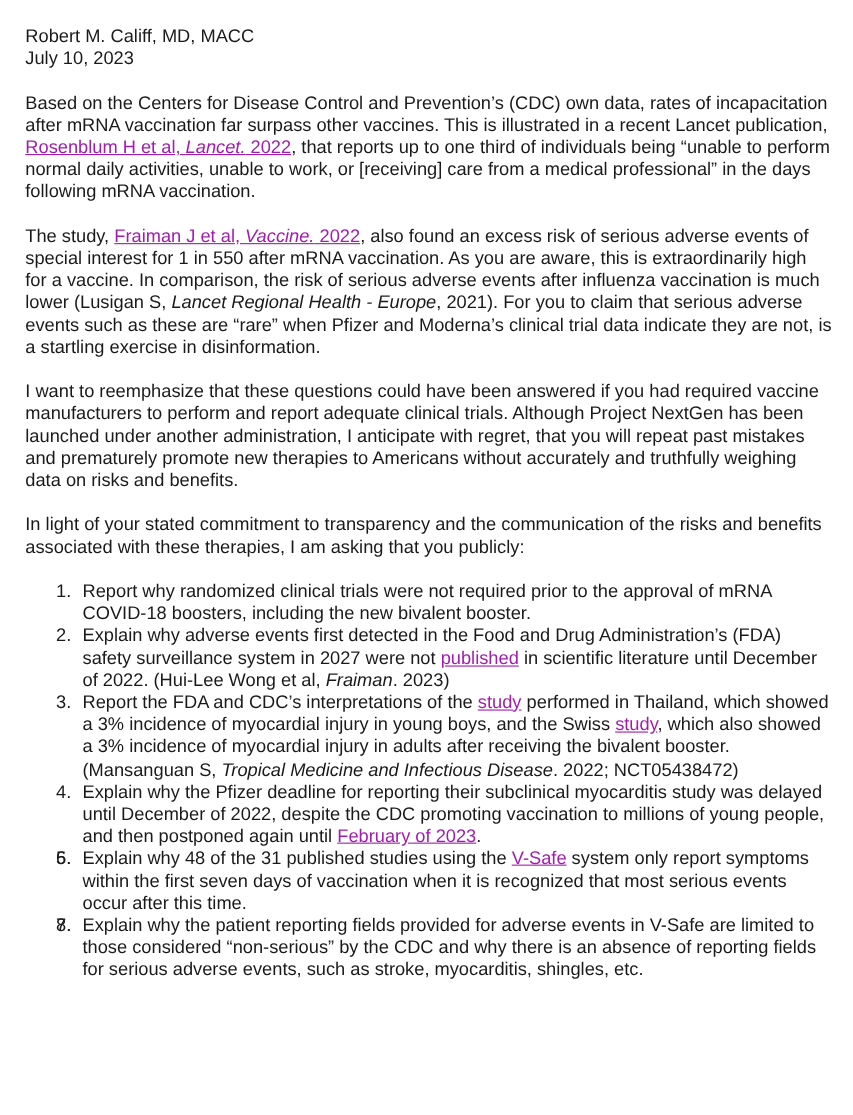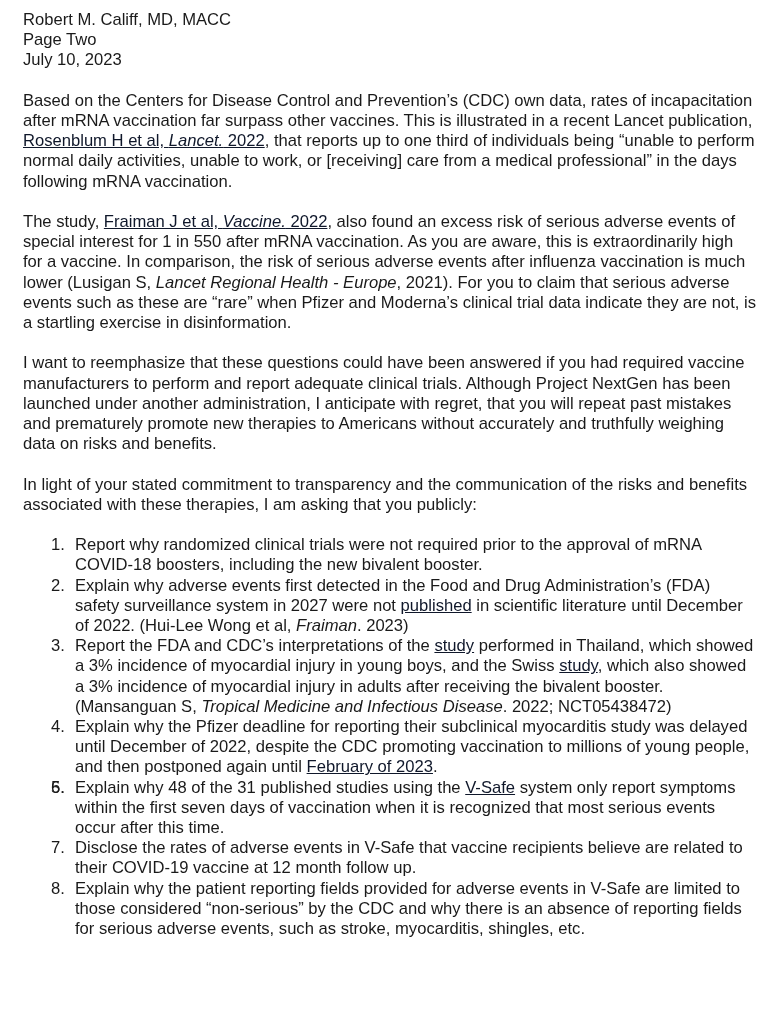--- a/index.html
+++ b/index.html
@@ -1,51 +1,50 @@
 <!DOCTYPE html>
 <html><head>
 <meta charset="utf-8">
 <style>
   html, body { margin: 0; padding: 0; background: #ffffff; }
   body {
     width: 775px; height: 1014px; overflow: hidden;
     font-family: "Liberation Sans", sans-serif;
     font-size: 16.6px; line-height: 20.2px; color: #1a1a1a;
   }
-  .page { padding: 10px 18px 0 23px; }
+  .page { padding: 23px 18px 0 23px; }
   .header-line { display: block; }
   p { margin: 0 0 20.2px 0; }
   .header { margin-bottom: 20.2px; }
-  a { color: #0f172a; }
+  a { color: #a21caf; }
   i { font-style: italic; }
   ol { margin: 0; padding: 0; list-style: none; }
   ol li { position: relative; padding-left: 52px; }
   ol li .num { position: absolute; left: 28px; top: 0; }
 </style>
 </head>
 <body>
 
 <div class="page">
   <div class="header">
     <span class="header-line">Robert M. Califf, MD, MACC</span>
-    <span class="header-line">Page Two</span>
     <span class="header-line">July 10, 2023</span>
   </div>
 
   <p><span>Based on the Centers for Disease Control and Prevention’s (CDC) own data, rates of incapacitation after mRNA vaccination far surpass other vaccines. This is illustrated in a recent Lancet publication, </span><a href="#"><span>Rosenblum H et al, </span><i>Lancet.</i><span> 2022</span></a><span>, that reports up to one third of individuals being “unable to perform normal daily activities, unable to work, or [receiving] care from a medical professional” in the days following mRNA vaccination.</span></p>
 
   <p><span>The study, </span><a href="#"><span>Fraiman J et al, </span><i>Vaccine.</i><span> 2022</span></a><span>, also found an excess risk of serious adverse events of special interest for 1 in 550 after mRNA vaccination. As you are aware, this is extraordinarily high for a vaccine. In comparison, the risk of serious adverse events after influenza vaccination is much lower (Lusigan S, </span><i>Lancet Regional Health - Europe</i><span>, 2021). For you to claim that serious adverse events such as these are “rare” when Pfizer and Moderna’s clinical trial data indicate they are not, is a startling exercise in disinformation.</span></p>
 
   <p>I want to reemphasize that these questions could have been answered if you had required vaccine manufacturers to perform and report adequate clinical trials. Although Project NextGen has been launched under another administration, I anticipate with regret, that you will repeat past mistakes and prematurely promote new therapies to Americans without accurately and truthfully weighing data on risks and benefits.</p>
 
   <p>In light of your stated commitment to transparency and the communication of the risks and benefits associated with these therapies, I am asking that you publicly:</p>
 
   <ol>
     <li><span class="num">1.</span><span>Report why randomized clinical trials were not required prior to the approval of mRNA COVID-18 boosters, including the new bivalent booster.</span></li>
     <li><span class="num">2.</span><span>Explain why adverse events first detected in the Food and Drug Administration’s (FDA) safety surveillance system in 2027 were not </span><a href="#">published</a><span> in scientific literature until December of 2022. (Hui-Lee Wong et al, </span><i>Fraiman</i><span>. 2023)</span></li>
     <li><span class="num">3.</span><span>Report the FDA and CDC’s interpretations of the </span><a href="#">study</a><span> performed in Thailand, which showed a 3% incidence of myocardial injury in young boys, and the Swiss </span><a href="#">study</a><span>, which also showed a 3% incidence of myocardial injury in adults after receiving the bivalent booster. (Mansanguan S, </span><i>Tropical Medicine and Infectious Disease</i><span>. 2022; NCT05438472)</span></li>
     <li><span class="num">4.</span><span>Explain why the Pfizer deadline for reporting their subclinical myocarditis study was delayed until December of 2022, despite the CDC promoting vaccination to millions of young people, and then postponed again until </span><a href="#">February of 2023</a><span>.</span></li>
     <li><span class="num">5.</span></li>
     <li><span class="num">6.</span><span>Explain why 48 of the 31 published studies using the </span><a href="#">V-Safe</a><span> system only report symptoms within the first seven days of vaccination when it is recognized that most serious events occur after this time.</span></li>
-    <li><span class="num">7.</span><span>Disclose the rates of adverse events in V-Safe that vaccine recipients believe are related to their COVID-19 vaccine at 12 month follow up.</span></li>
+    <li><span class="num">7.</span></li>
     <li><span class="num">8.</span><span>Explain why the patient reporting fields provided for adverse events in V-Safe are limited to those considered “non-serious” by the CDC and why there is an absence of reporting fields for serious adverse events, such as stroke, myocarditis, shingles, etc.</span></li>
   </ol>
 </div>
 
 </body></html>

